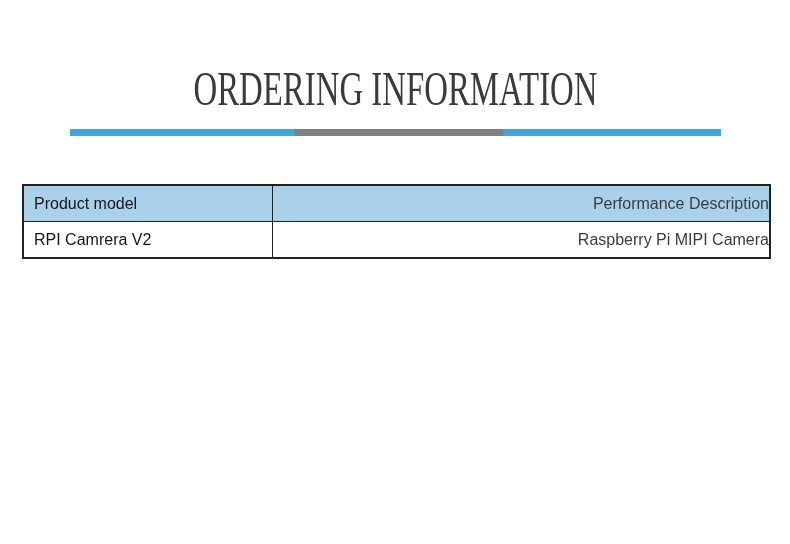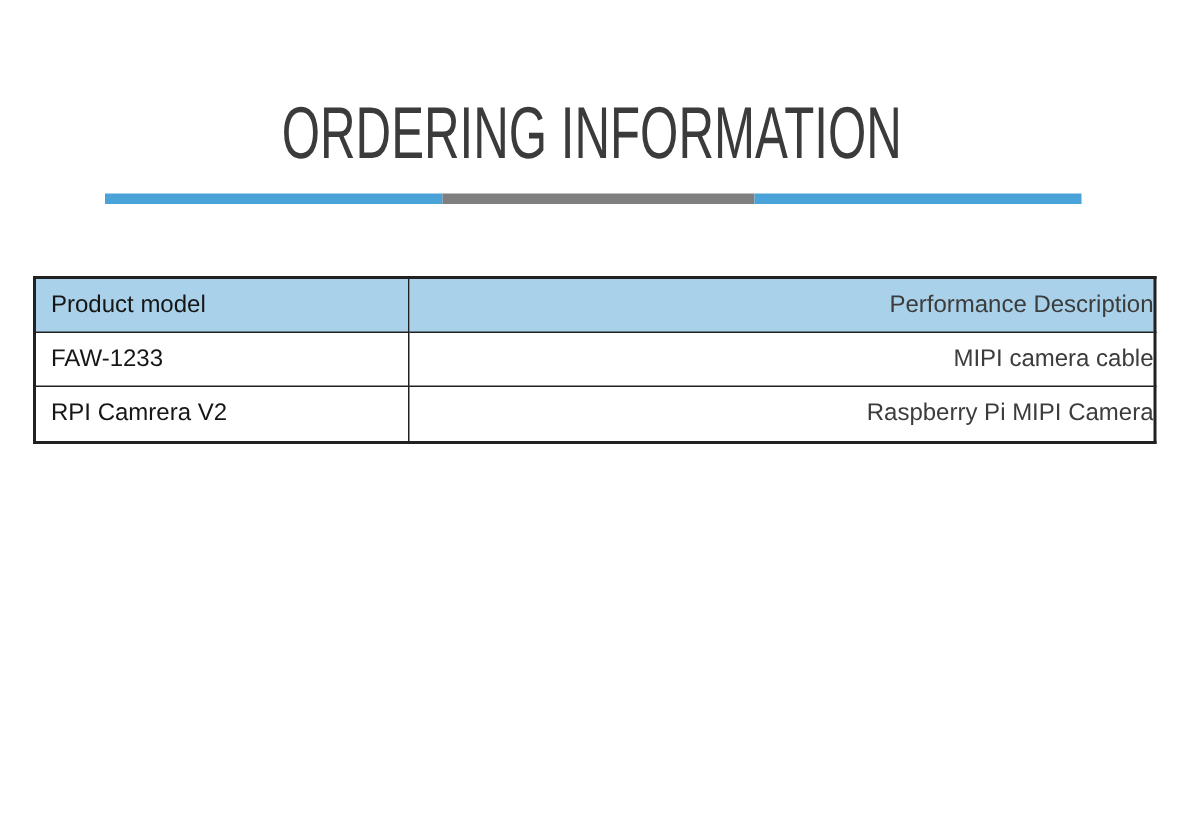--- a/index.html
+++ b/index.html
@@ -18,20 +18,21 @@
     left: 0;
     top: 60px;
     width: 790px;
     margin: 0;
     text-align: center;
     font-size: 49px;
     font-weight: 400;
     line-height: 1.2;
     color: var(--title-text, #3b3b3b);
     white-space: nowrap;
+    font-family: Liberation Serif, serif;
   }
   .title-inner {
     display: inline-block;
     transform: scaleX(0.67);
     transform-origin: 50% 50%;
   }
 
   
   .divider {
     position: absolute;
@@ -98,23 +99,19 @@
     <colgroup>
       <col class="col-model">
       <col class="col-desc">
     </colgroup>
     <tbody>
       <tr class="hl">
         <td class="model">Product model</td>
         <td class="desc">Performance Description</td>
       </tr>
       <tr>
-        <td class="model">FAW-1233</td>
-        <td class="desc">MIPI camera cable</td>
-      </tr>
-      <tr>
         <td class="model">RPI Camrera V2</td>
         <td class="desc">Raspberry Pi MIPI Camera</td>
       </tr>
     </tbody>
   </table>
 
 </div>
 
 </body></html>

